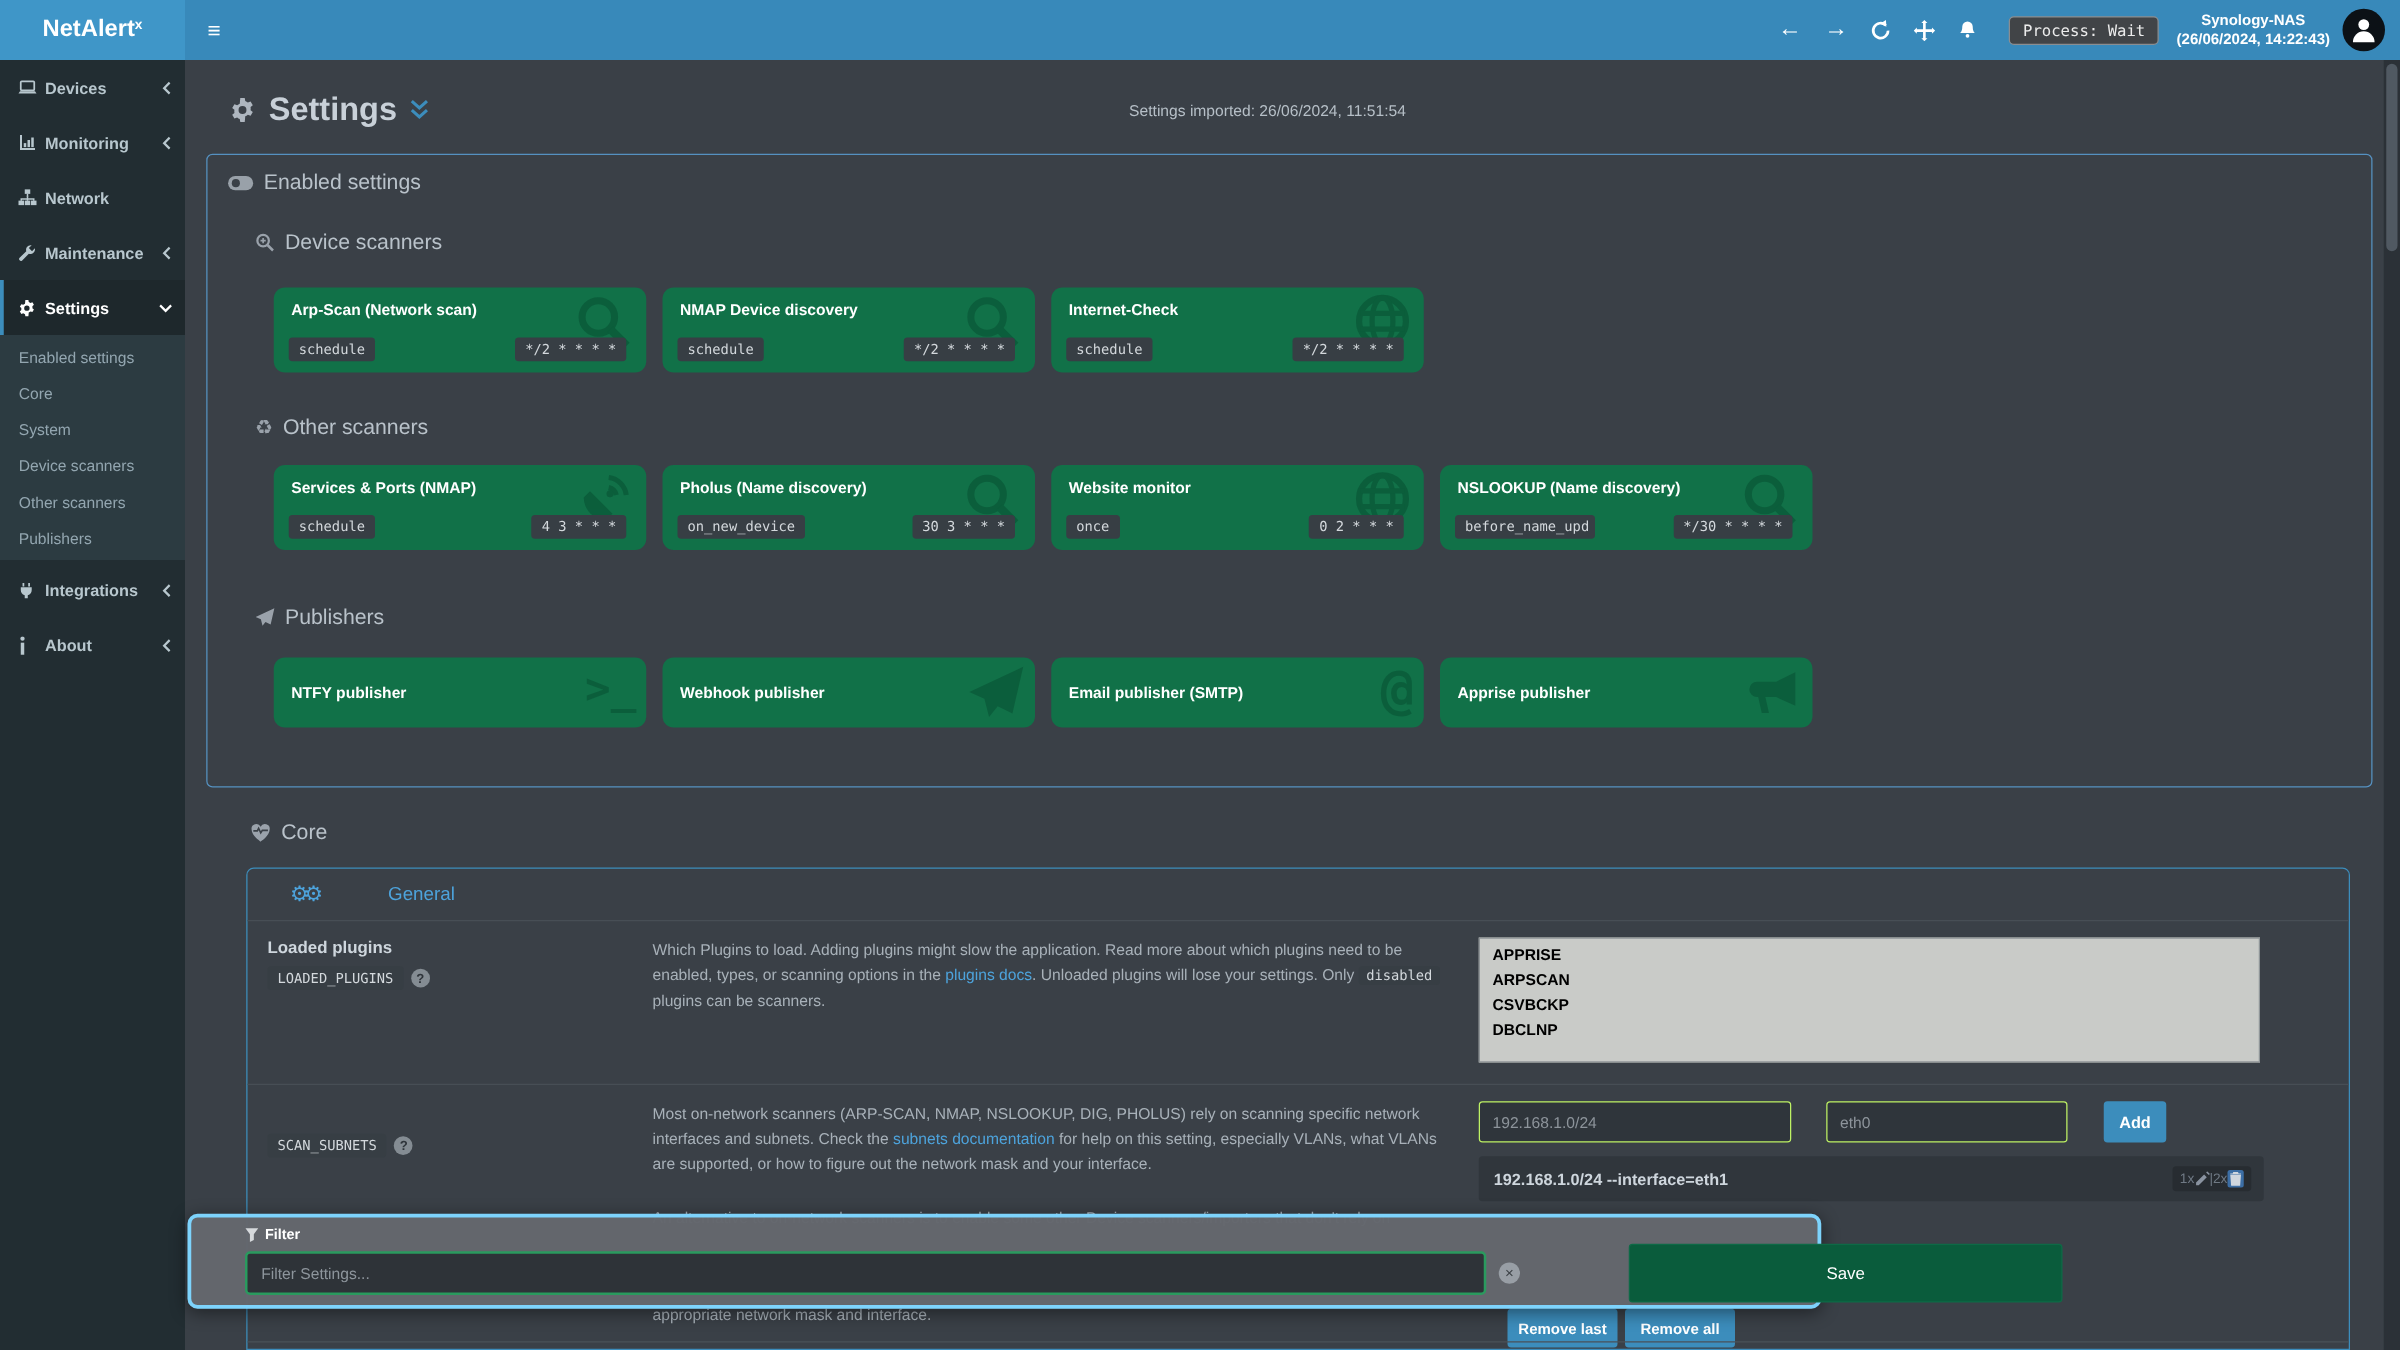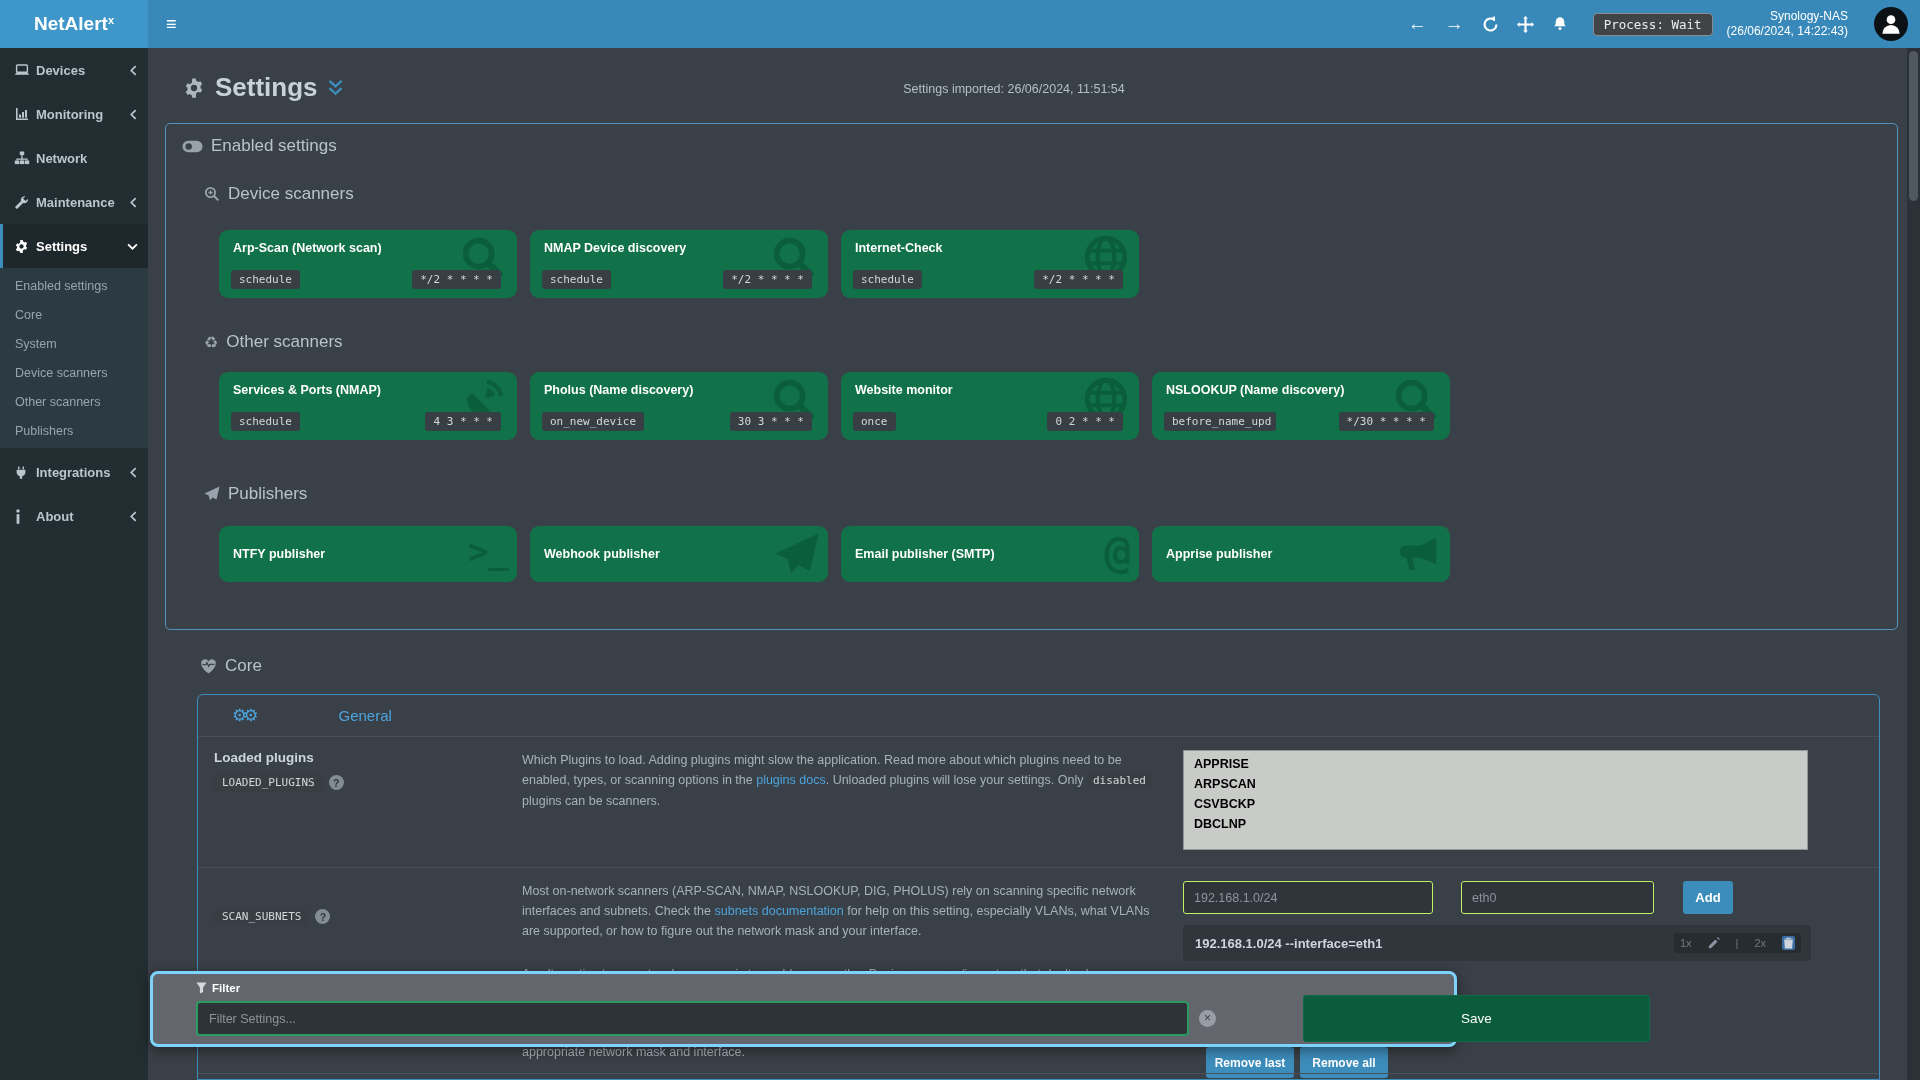--- a/index.html
+++ b/index.html
@@ -10,21 +10,21 @@
   
   .topbar { position:absolute; top:0; left:0; width:1920px; height:48px; background:#3889ba; z-index:30; display:flex; }
   .logo { width:148px; height:48px; background:#3f96c8; color:#fff; display:flex; align-items:center; justify-content:center; font-size:19px; font-weight:bold; }
   .logo sup { font-size:11px; margin-top:-8px; }
   .nav-right { flex:1; display:flex; align-items:center; }
   .hamburger { color:#fff; font-size:18px; padding:0 18px; height:48px; display:flex; align-items:center; cursor:pointer; }
   .tb-spacer { flex:1; }
   .tb-icon { color:#fff; margin:0 9px; display:flex; align-items:center; cursor:pointer; }
   .tb-arrow { font-size:19px; font-weight:bold; }
   .proc-badge { font-family:"DejaVu Sans Mono", monospace; font-size:12.5px; color:#ececec; background:#414447; border:1px solid #8a8d90; border-radius:4px; padding:3px 10px; margin:0 14px 0 16px; white-space:nowrap; }
-  .host-block { color:#fff; font-size:12px; font-weight:normal; line-height:15px; text-align:right; margin-right:26px; white-space:nowrap; }
+  .host-block { color:#fff; font-size:12px; font-weight:bold; line-height:15px; text-align:center; margin-right:10px; white-space:nowrap; }
   .avatar { width:34px; height:34px; border-radius:50%; background:#0c1116; margin-right:12px; display:flex; align-items:center; justify-content:center; }
 
   
   .sidebar { position:absolute; top:48px; left:0; bottom:0; width:148px; background:#222d32; z-index:20; }
   .sb-item { height:44px; display:flex; align-items:center; padding:0 10px 0 14px; color:#b8c7ce; font-size:13px; font-weight:bold; cursor:pointer; }
   .sb-item .sb-ico { width:22px; display:flex; }
   .sb-item .sb-label { flex:1; }
   .sb-item.active { background:#1e282c; border-left:3px solid #3c8dbc; padding-left:11px; color:#fff; }
   .submenu { background:#2c3b41; padding:3px 0; }
   .submenu .sm-item { height:29px; display:flex; align-items:center; padding-left:15px; color:#93a6b0; font-size:12.5px; cursor:pointer; }
@@ -53,40 +53,40 @@
   .wm { position:absolute; right:8px; top:2px; color:#0b5b3a; opacity:.85; z-index:1; }
   .wm-txt { font-family:"DejaVu Sans Mono", monospace; font-weight:bold; color:#0b5b3a; font-size:34px; line-height:34px; }
   .mt28 { margin-top:28px; } .mt26 { margin-top:26px; } .mt34 { margin-top:34px; }
   .mt20 { margin-top:20px; } .mt44 { margin-top:44px; } .mt22 { margin-top:22px; }
 
   
   .core-head { position:absolute; left:52px; top:608px; display:flex; align-items:center; gap:8px; font-size:17px; color:#b9c2ca; }
   .core-box { position:absolute; left:49px; top:646px; width:1683px; height:386px; border:1px solid #3c8dbc; border-radius:6px 6px 0 0; overflow:visible; }
   .tabbar { height:42px; border-bottom:1px solid #474e55; display:flex; align-items:center; }
   .tab-gears { margin-left:34px; color:#4da3dc; font-size:17px; letter-spacing:-4px; }
-  .tab-general { margin-left:84px; color:#4da3dc; font-size:15px; cursor:pointer; }
+  .tab-general { margin-left:56px; color:#4da3dc; font-size:15px; cursor:pointer; }
   .srow { display:grid; grid-template-columns:308px 661px auto; padding:13px 16px 10px 16px; }
   .srow + .srow { border-top:1px solid #474e55; }
   .s-label { font-size:13.5px; font-weight:bold; color:#ced6dd; }
   .keyline { margin-top:8px; display:flex; align-items:center; gap:6px; }
   .help { width:15px; height:15px; border-radius:50%; background:#848c93; color:#2e343a; font-size:10.5px; font-weight:bold; display:inline-flex; align-items:center; justify-content:center; cursor:pointer; }
   .desc { font-size:12.5px; line-height:20px; color:#a8b1b9; padding-right:26px; }
   .lnk { color:#4da3dc; text-decoration:none; cursor:pointer; }
   .chip.inline { padding:1px 6px; }
   .listbox { width:625px; height:100px; background:#c9cbc8; border:1px solid #8f9598; padding:3px 0; overflow:hidden; }
   .lb-item { font-size:12.5px; font-weight:bold; color:#000; padding:3px 10px; cursor:pointer; }
   .inp-row { display:flex; align-items:center; }
   .dk-input { height:33px; background:#2f353b; border:1px solid #bef264; border-radius:3px; color:#c6ced6; font-size:12.5px; padding:0 10px; outline:none; }
   .dk-input::placeholder { color:#8d949b; }
   .inp-subnet { width:250px; }
   .inp-iface { width:193px; margin-left:28px; }
   .btn-add { width:50px; height:33px; margin-left:29px; background:#3c8dbc; border:none; border-radius:3px; color:#fff; font-weight:bold; font-size:13px; cursor:pointer; }
   .subnet-row { margin-top:11px; width:628px; height:36px; background:#30363c; border-radius:3px; display:flex; align-items:center; padding:0 10px 0 12px; }
   .subnet-txt { flex:1; font-size:13px; font-weight:bold; color:#ced6dd; }
-  .hintchip { display:flex; align-items:center; gap:16px; background:#272c31; border-radius:3px; padding:3px 6px; color:#6f7984; font-size:11px; }
+  .hintchip { display:flex; align-items:center; gap:0; background:#272c31; border-radius:3px; padding:3px 6px; color:#6f7984; font-size:11px; }
   .hint-ico { display:flex; }
   .hint-ico.blue { background:#3c6ea5; border-radius:2px; padding:1px; }
   .clip-line { margin-top:26px; font-size:12.5px; color:#a8b1b9; white-space:nowrap; overflow:hidden; }
   .tail-text { position:absolute; left:324px; top:350px; font-size:12.5px; color:#a8b1b9; }
   .btn-remove { position:absolute; top:352px; width:88px; height:31px; background:#3c8dbc; border:none; border-radius:3px; color:#ffffff; font-size:12px; font-weight:bold; cursor:pointer; }
   .rm-last { left:1008px; } .rm-all { left:1102px; }
   .core-hr { position:absolute; left:0; right:0; top:378px; border-top:1px solid #4a5158; }
 
   
   .filter-panel { position:absolute; left:150px; top:971px; width:1307px; height:76px; background:rgba(100,103,109,0.98); border:3px solid #7dd3fc; border-radius:8px; box-shadow:0 3px 14px rgba(0,0,0,.45); z-index:40; }

